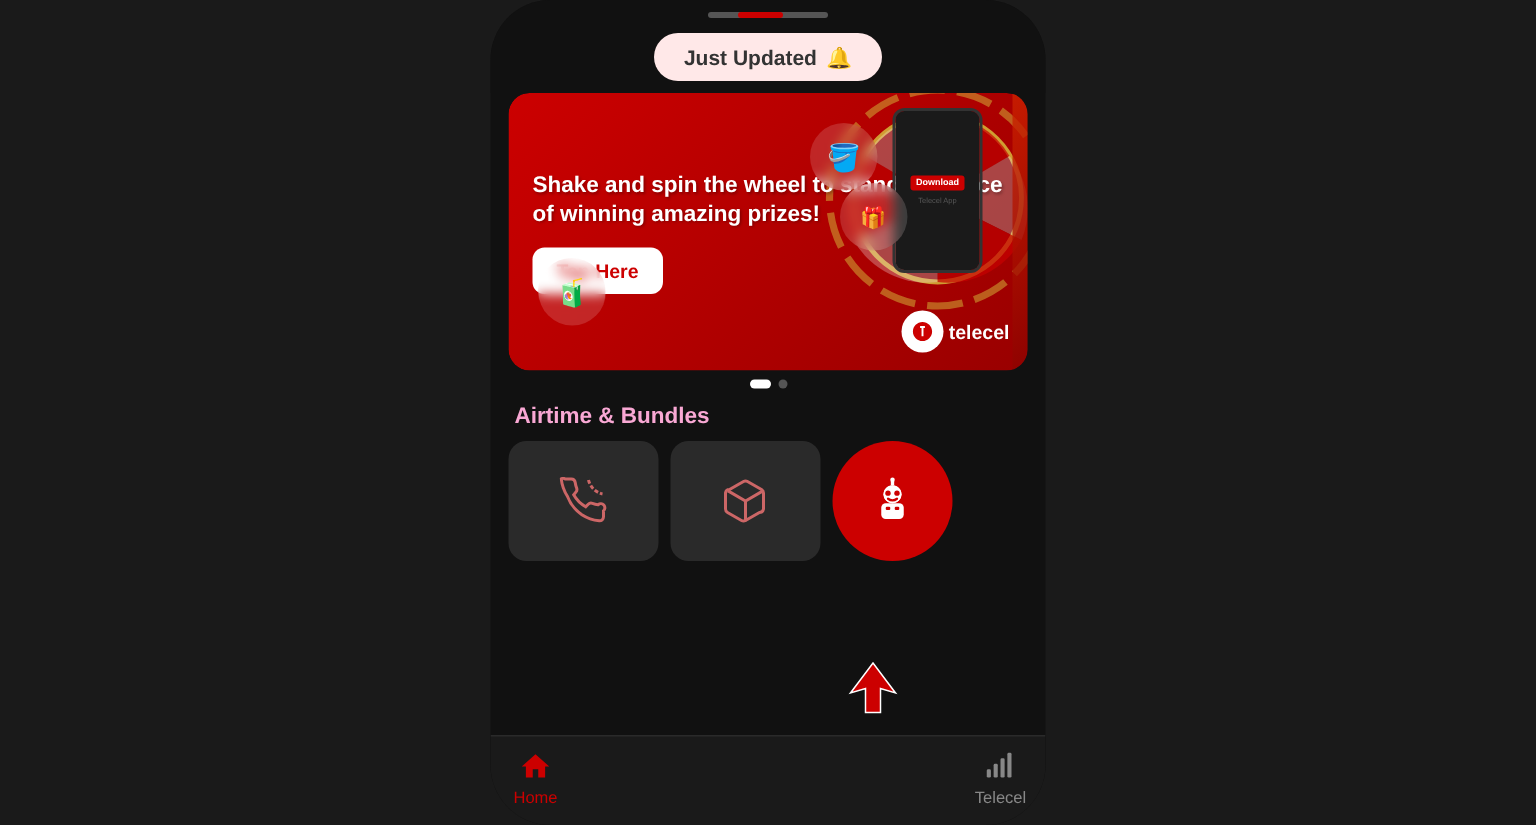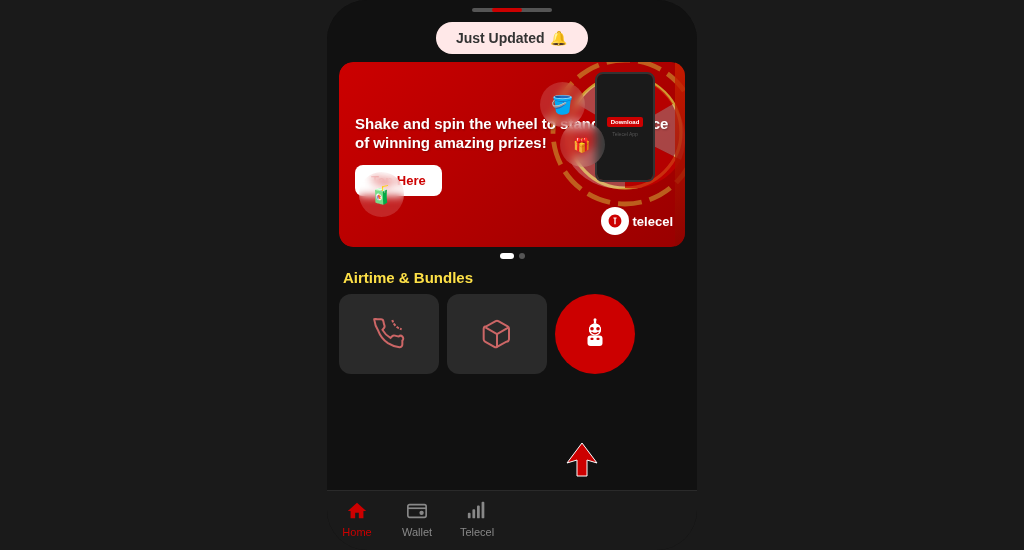--- a/index.html
+++ b/index.html
@@ -178,21 +178,21 @@
       border-radius: 50%;
       background: #555;
     }
     .dot.active {
       background: #fff;
       width: 14px;
       border-radius: 3px;
     }
     
     .section-title {
-      color: #fde047;
+      color: #f9a8d4;
       font-size: 15px;
       font-weight: 600;
       padding: 4px 16px 8px;
     }
     .service-grid {
       display: flex;
       gap: 8px;
       padding: 0 12px;
       overflow: visible;
     }
@@ -223,21 +223,21 @@
       justify-content: center;
       cursor: pointer;
       flex-shrink: 0;
     }
     
     .bottom-nav {
       margin-top: auto;
       background: #1a1a1a;
       border-top: 1px solid #2a2a2a;
       display: flex;
-      justify-content: flex-start;
+      justify-content: space-between;
       align-items: center;
       padding: 8px 0 12px;
     }
     .nav-item {
       display: flex;
       flex-direction: column;
       align-items: center;
       gap: 3px;
       cursor: pointer;
       min-width: 60px;
@@ -412,30 +412,20 @@
 
     <div class="nav-item">
       <div class="nav-icon">
         <svg width="22" height="22" viewBox="0 0 24 24" fill="#cc0000">
           <path d="M10 20v-6h4v6h5v-8h3L12 3 2 12h3v8z"></path>
         </svg>
       </div>
       <span class="nav-label active">Home</span>
     </div>
 
-    <div class="nav-item">
-      <div class="nav-icon">
-        <svg width="22" height="22" viewBox="0 0 24 24" fill="none" stroke="#888" stroke-width="1.8">
-          <rect x="2" y="5" width="20" height="14" rx="2"></rect>
-          <path d="M2 9h20"></path>
-          <circle cx="17" cy="14" r="1.5" fill="#888"></circle>
-        </svg>
-      </div>
-      <span class="nav-label">Wallet</span>
-    </div>
 
     <div class="nav-item">
       <div class="nav-icon">
         <svg width="22" height="22" viewBox="0 0 24 24" fill="#888">
           <rect x="2" y="14" width="3" height="6" rx="1"></rect>
           <rect x="7" y="10" width="3" height="10" rx="1"></rect>
           <rect x="12" y="6" width="3" height="14" rx="1"></rect>
           <rect x="17" y="2" width="3" height="18" rx="1"></rect>
         </svg>
       </div>

